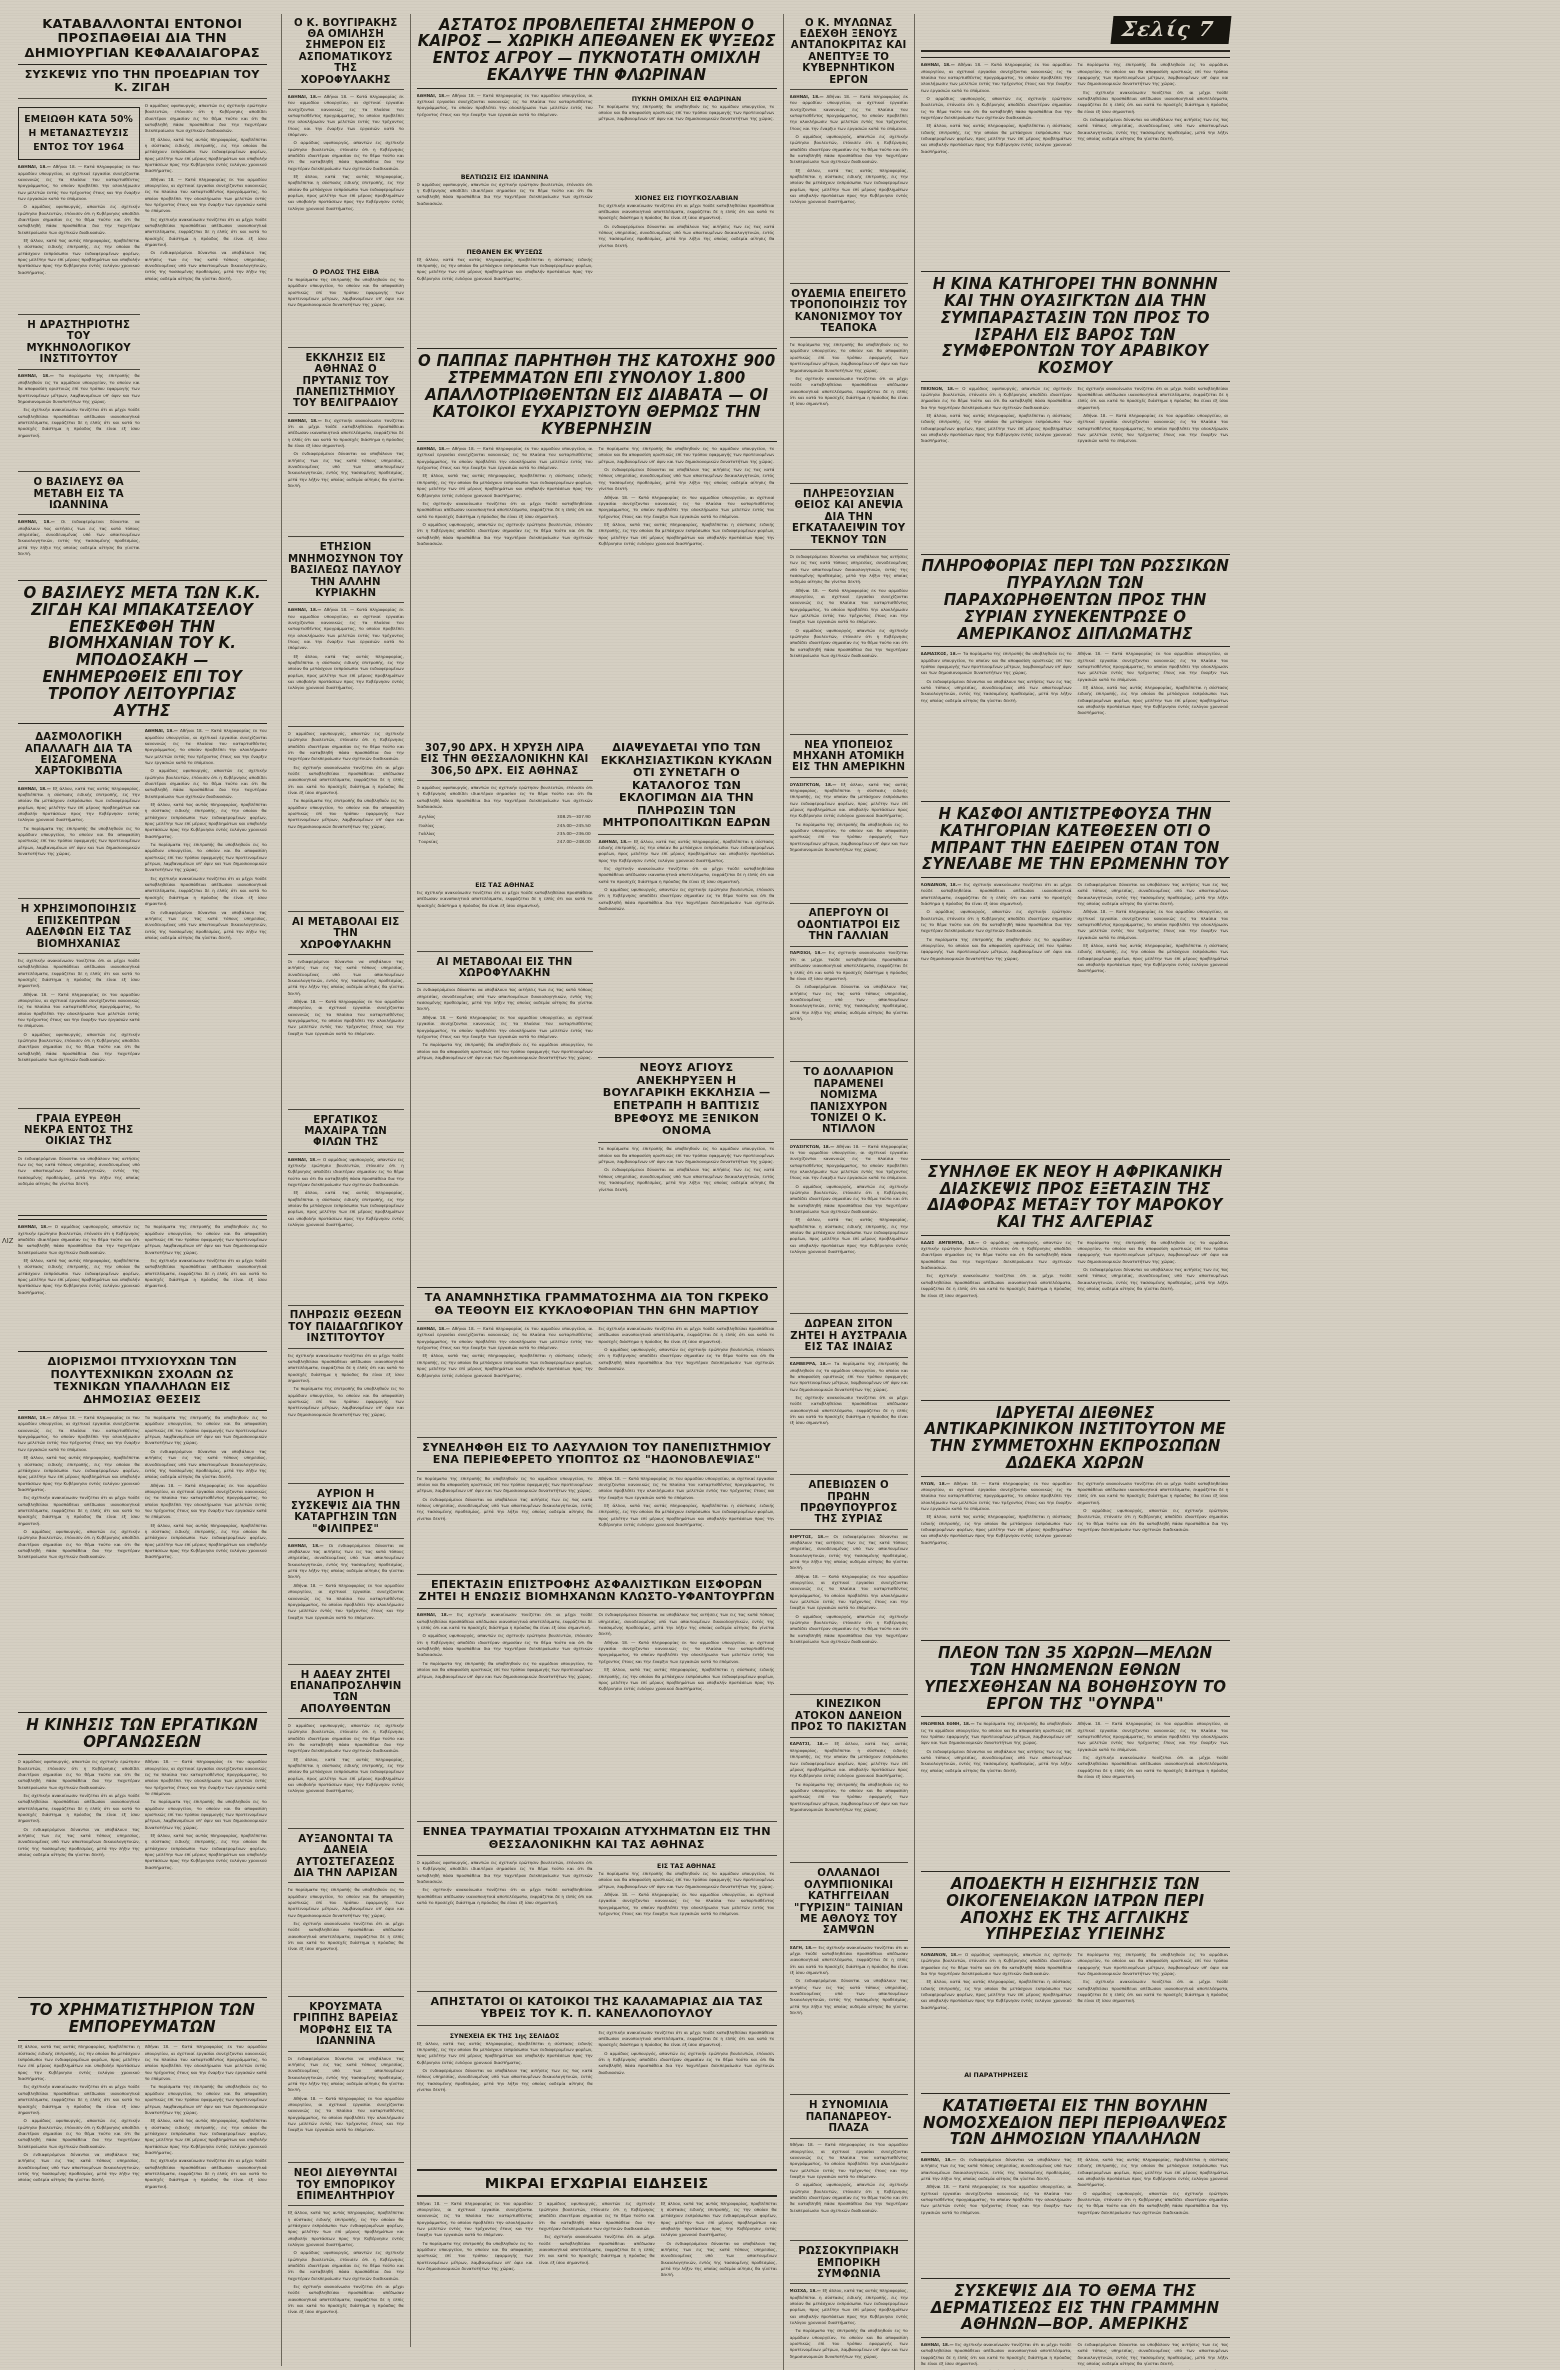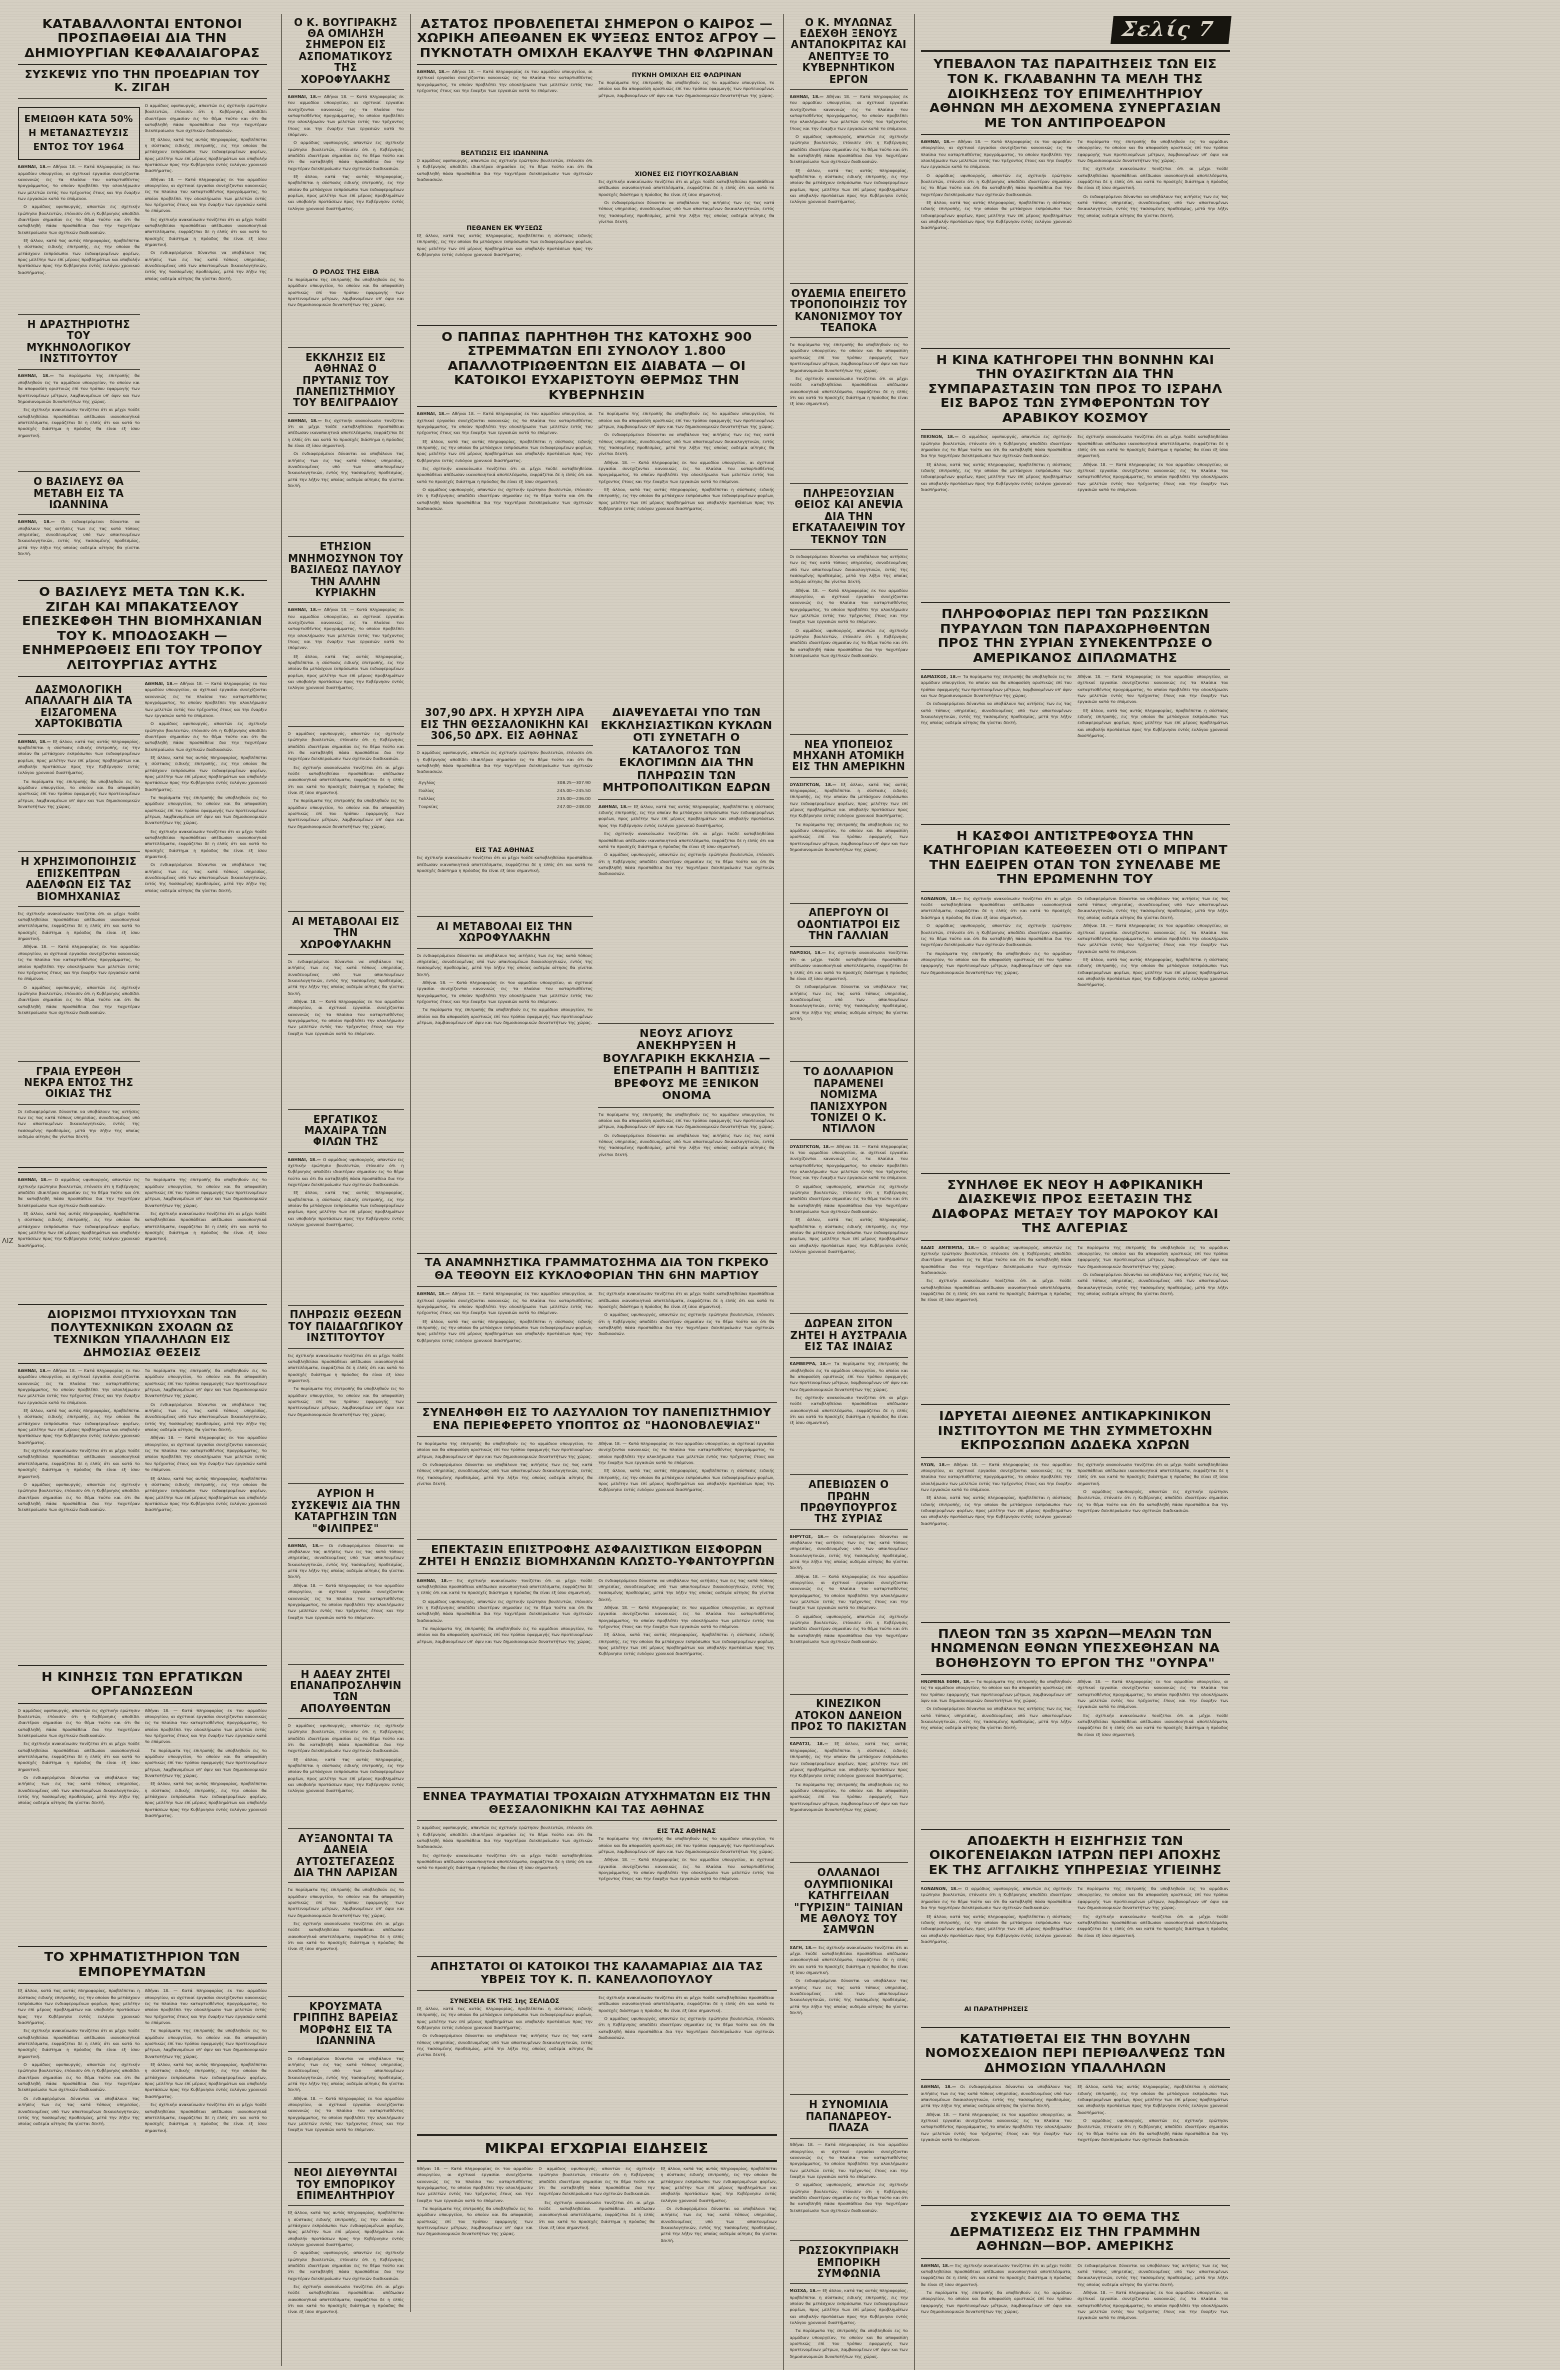--- a/index.html
+++ b/index.html
@@ -24,21 +24,21 @@
     font-weight:bold;
     text-align:center;
     line-height:1.12;
     letter-spacing:0.2px;
     margin:2.9px 0 3.9px 0;
     text-transform:uppercase;
   }
   .hl.s9  { font-size:9.3px; }
   .hl.s10 { font-size:10.2px; }
   .hl.s11 { font-size:11.2px; }
-  .hl.s12 { font-size:13px; }
+  .hl.s12 { font-size:15px;font-style:italic; }
   .hl.s13 { font-size:13px;text-align:center; }
   .hl.s15 { font-size:14.6px; }
   .rule { border-top:1.4px solid #2a2720; margin:3.9px 0 3.9px 0; }
   .rule.thin { border-top:1px solid #4a463c; }
   .rule.dbl { border-top:2.9px double #2a2720; }
   
   .body {
     font-size:4.1px;
     line-height:1.55;
     text-align:justify;
@@ -675,21 +675,20 @@
         <p>Τα πορίσματα της επιτροπής θα υποβληθούν εις το αρμόδιον υπουργείον, το οποίον και θα αποφασίση οριστικώς επί του τρόπου εφαρμογής των προτεινομένων μέτρων, λαμβανομένων υπ' όψιν και των δημοσιονομικών δυνατοτήτων της χώρας.</p>
       </div>
 
     </div>
 
     <div class="col" style="width:322px;">
       <div class="masthead">
         <div class="pagetag">Σελίς 7</div>
       </div>
       <div class="bigrule"></div>
-      <div class="hl s12">ΥΠΕΒΑΛΟΝ ΤΑΣ ΠΑΡΑΙΤΗΣΕΙΣ ΤΩΝ ΕΙΣ ΤΟΝ κ. ΓΚΛΑΒΑΝΗΝ ΤΑ ΜΕΛΗ ΤΗΣ ΔΙΟΙΚΗΣΕΩΣ ΤΟΥ ΕΠΙΜΕΛΗΤΗΡΙΟΥ ΑΘΗΝΩΝ ΜΗ ΔΕΧΟΜΕΝΑ ΣΥΝΕΡΓΑΣΙΑΝ ΜΕ ΤΟΝ ΑΝΤΙΠΡΟΕΔΡΟΝ</div>
       <div class="rule"></div>
       <div class="cols" style="gap:5.9px;">
         <div style="width:151px;padding:0;border:none;">
           <div class="body" style="height:205px;">
             <p><span class="dateline">ΑΘΗΝΑΙ, 18.—</span> <span>Αθήναι 18. — Κατά πληροφορίας εκ του αρμοδίου υπουργείου, αι σχετικαί εργασίαι συνεχίζονται κανονικώς εις τα πλαίσια του καταρτισθέντος προγράμματος, το οποίον προβλέπει την ολοκλήρωσιν των μελετών εντός του τρέχοντος έτους και την έναρξιν των εργασιών κατά το επόμενον.</span></p>
             <p>Ο αρμόδιος υφυπουργός, απαντών εις σχετικήν ερώτησιν βουλευτών, ετόνισεν ότι η Κυβέρνησις αποδίδει ιδιαιτέραν σημασίαν εις το θέμα τούτο και ότι θα καταβληθή πάσα προσπάθεια δια την ταχυτέραν διεκπεραίωσιν των σχετικών διαδικασιών.</p>
             <p>Εξ άλλου, κατά τας αυτάς πληροφορίας, προβλέπεται η σύστασις ειδικής επιτροπής, εις την οποίαν θα μετάσχουν εκπρόσωποι των ενδιαφερομένων φορέων, προς μελέτην των επί μέρους προβλημάτων και υποβολήν προτάσεων προς την Κυβέρνησιν εντός ευλόγου χρονικού διαστήματος.</p>
           </div>
         </div>
         <div style="width:151px;padding:0;border:none;">

